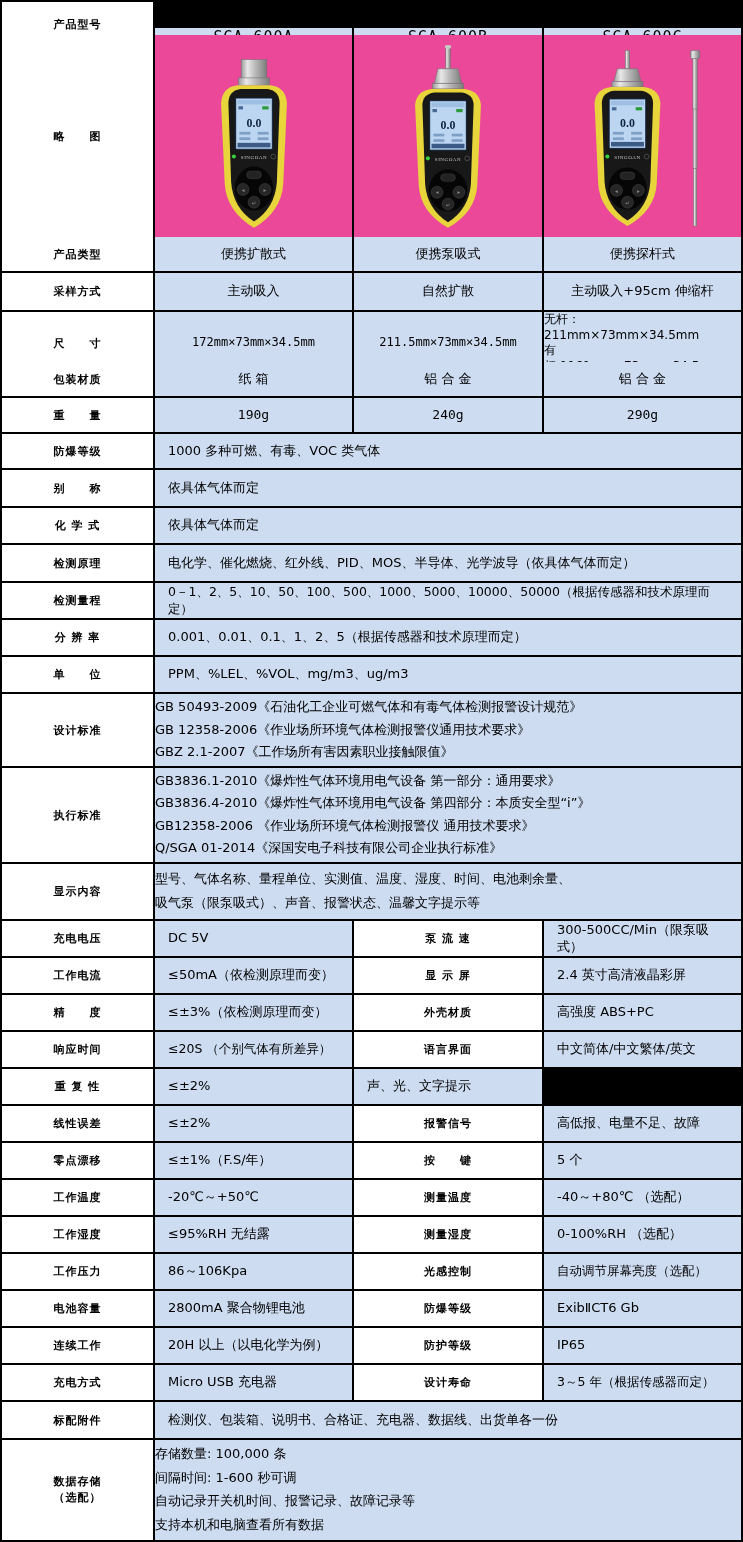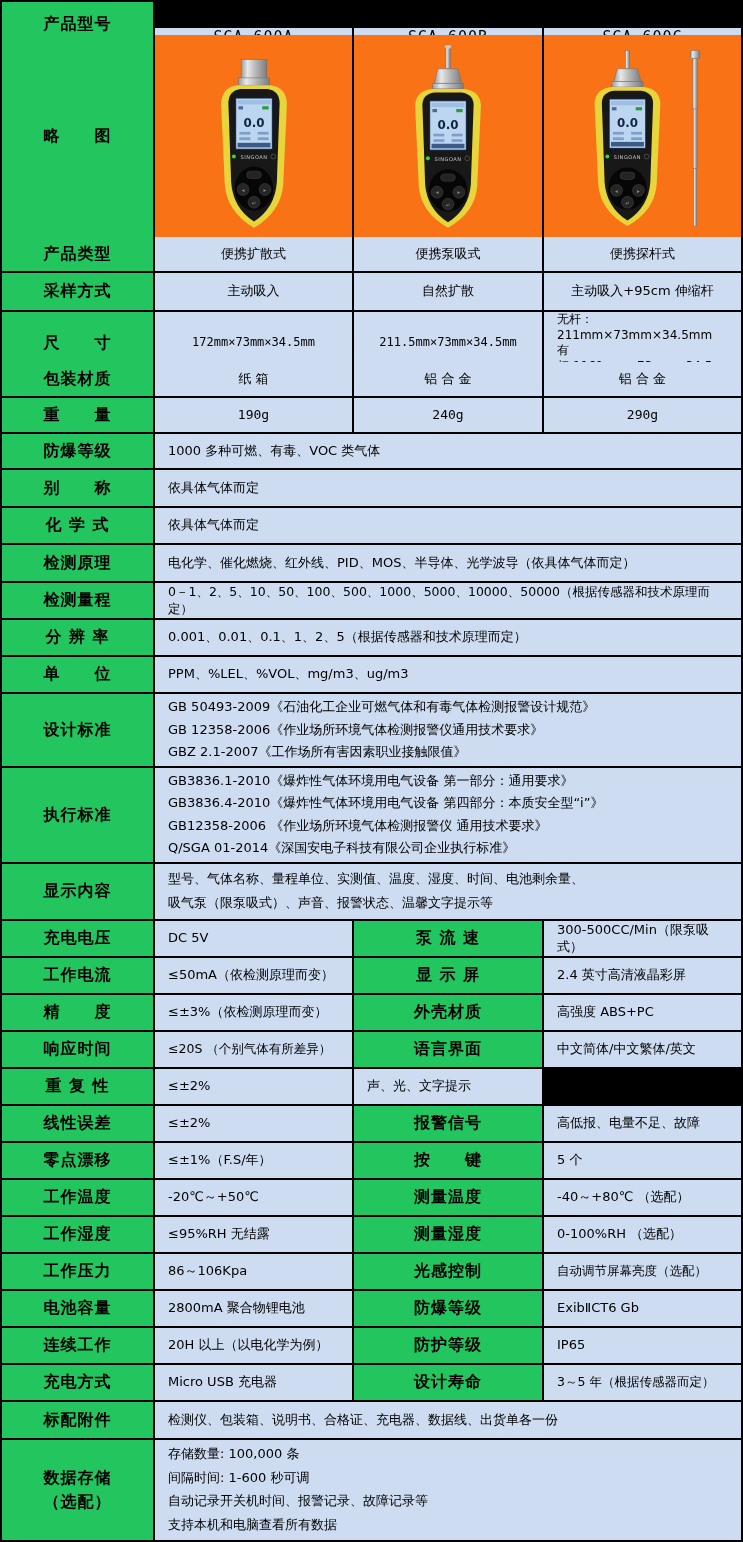--- a/index.html
+++ b/index.html
@@ -10,51 +10,51 @@
     background:#000;
     padding:2px;
     display:flex;
     flex-direction:column;
     gap:2px;
   }
   .row{display:grid;gap:2px;}
   .r4{grid-template-columns:151px 197px 188px 197px;}
   .r2{grid-template-columns:151px 586px;}
   .lab{
-    background:#22c55e;
+    background:#ffffff;
     font-weight:bold;
-    font-size:16px;
+    font-size:11px;
     display:flex;align-items:center;justify-content:center;
     text-align:center;
     letter-spacing:1px;
   }
   .lab.twoline{flex-direction:column;line-height:1.5;}
   .val{
     background:#CDDCF1;
     font-size:13px;
     display:flex;align-items:center;
     line-height:1.3;
   }
   .val.center{justify-content:center;text-align:center;}
   .val.left{padding-left:13px;padding-right:8px;}
   .val.mono{font-family:"DejaVu Sans Mono","DejaVu Sans",monospace;}
   .val.multi{
     flex-direction:column;align-items:stretch;justify-content:space-evenly;
-    padding-left:13px;padding-right:8px;
+    padding-right:8px;
   }
   .val.multi > div{text-align:left;}
   .hdr{
     background:#CDDCF1;
     font-size:15px;
     font-family:"DejaVu Sans Mono","DejaVu Sans",monospace;
     display:flex;align-items:center;justify-content:center;
     letter-spacing:1px;
     margin-top:26px;
   }
-  .white{background:#f97316;display:flex;align-items:flex-start;justify-content:center;padding-top:10px;}
+  .white{background:#ec4899;display:flex;align-items:flex-start;justify-content:center;padding-top:10px;font-family:Liberation Serif, serif;}
   
   .h-header{height:31px;}
   .h-sketch{height:200px;}
   .h34{height:34px;}
   .h35{height:35px;}
   .h36{height:36px;}
   .h37{height:37px;}
   .h48{height:48px;}
   .h55{height:55px;}
   .h72{height:72px;}

